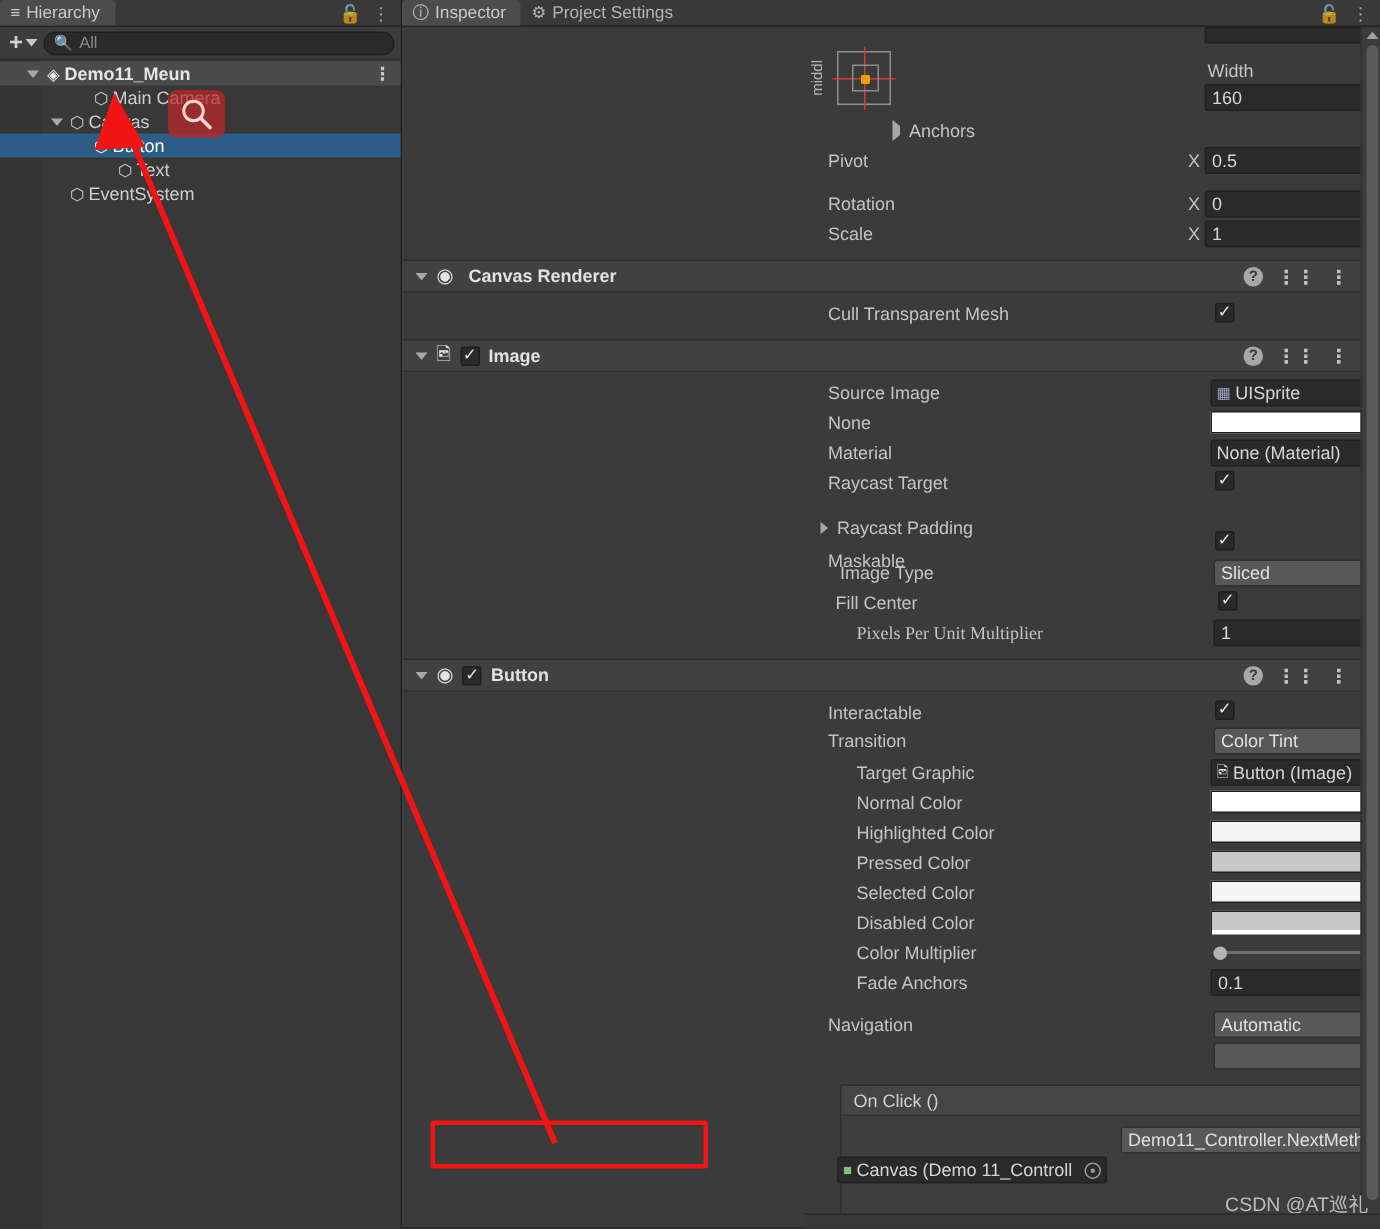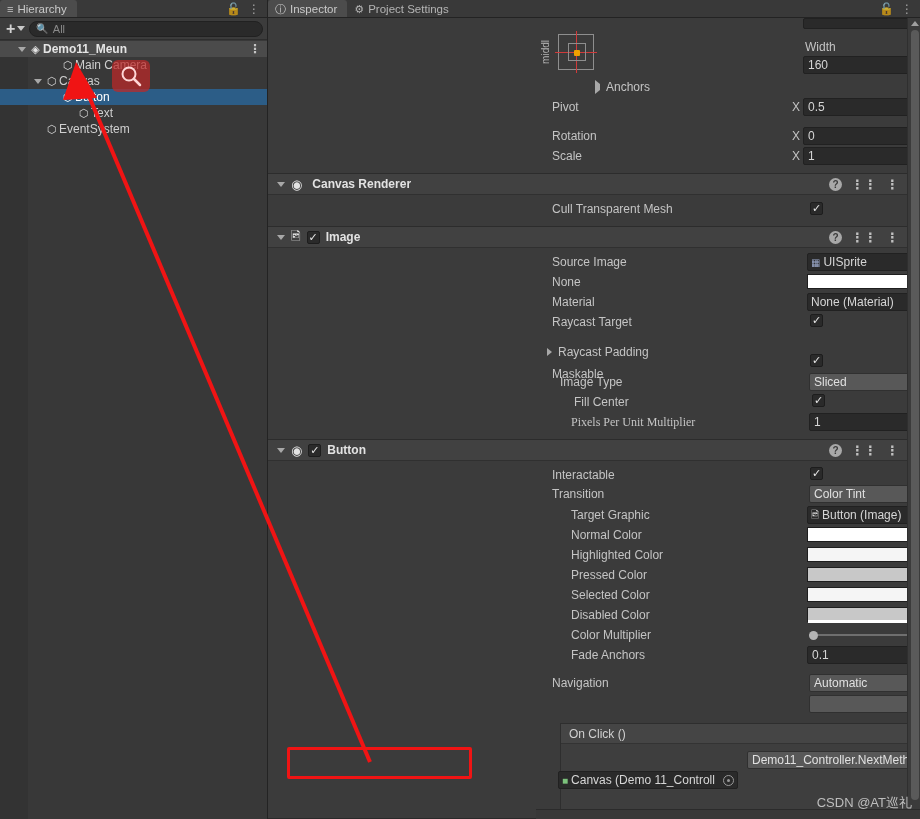--- a/index.html
+++ b/index.html
@@ -425,21 +425,21 @@
       <div class="checkbox" style="position:absolute;left:542px;top:336px;">✓</div>
 
       <div style="position:absolute;left:292px;top:357px;">
         <span>Image Type</span>
       </div>
       <div class="dropdown" style="position:absolute;left:541px;top:355px;width:364px;">
         <span>Sliced</span>
 
       </div>
 
-      <div style="position:absolute;left:306px;top:377px;">
+      <div style="position:absolute;left:289px;top:377px;">
         <span>Fill Center</span>
       </div>
       <div class="checkbox" style="position:absolute;left:544px;top:376px;">✓</div>
 
       <div style="position:absolute;left:303px;top:397px;font-family:Liberation Serif, serif;">
         <span>Pixels Per Unit Multiplier</span>
       </div>
       <div class="txtfield" style="position:absolute;left:541px;top:395px;width:364px;">
         <span>1</span>
       </div>

